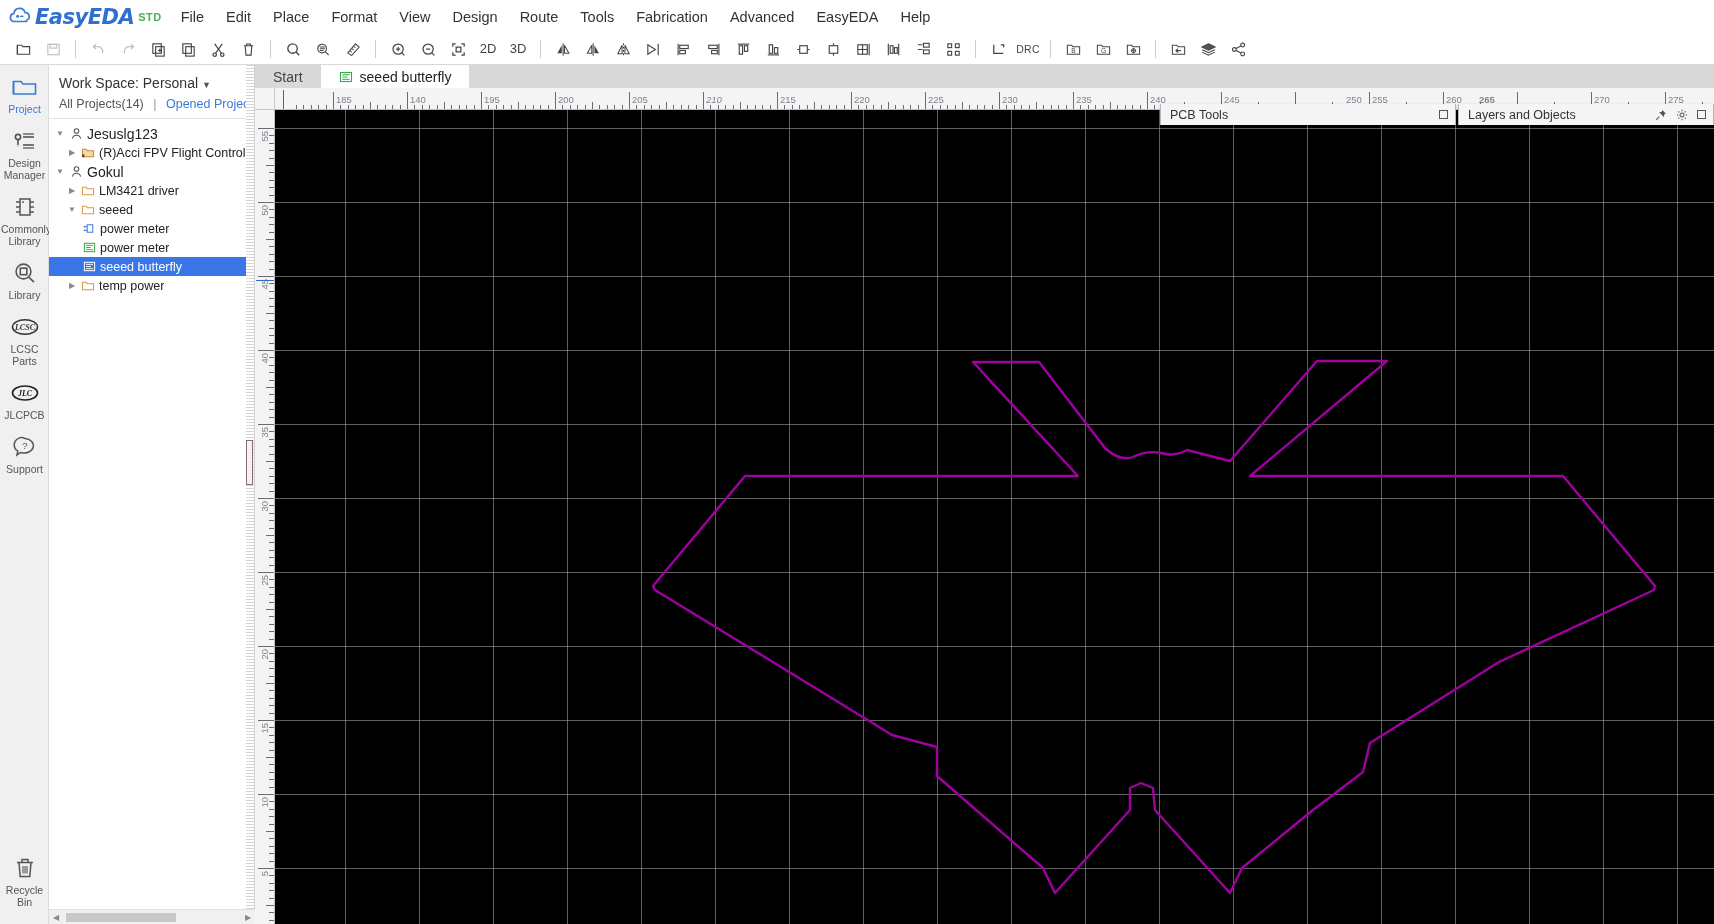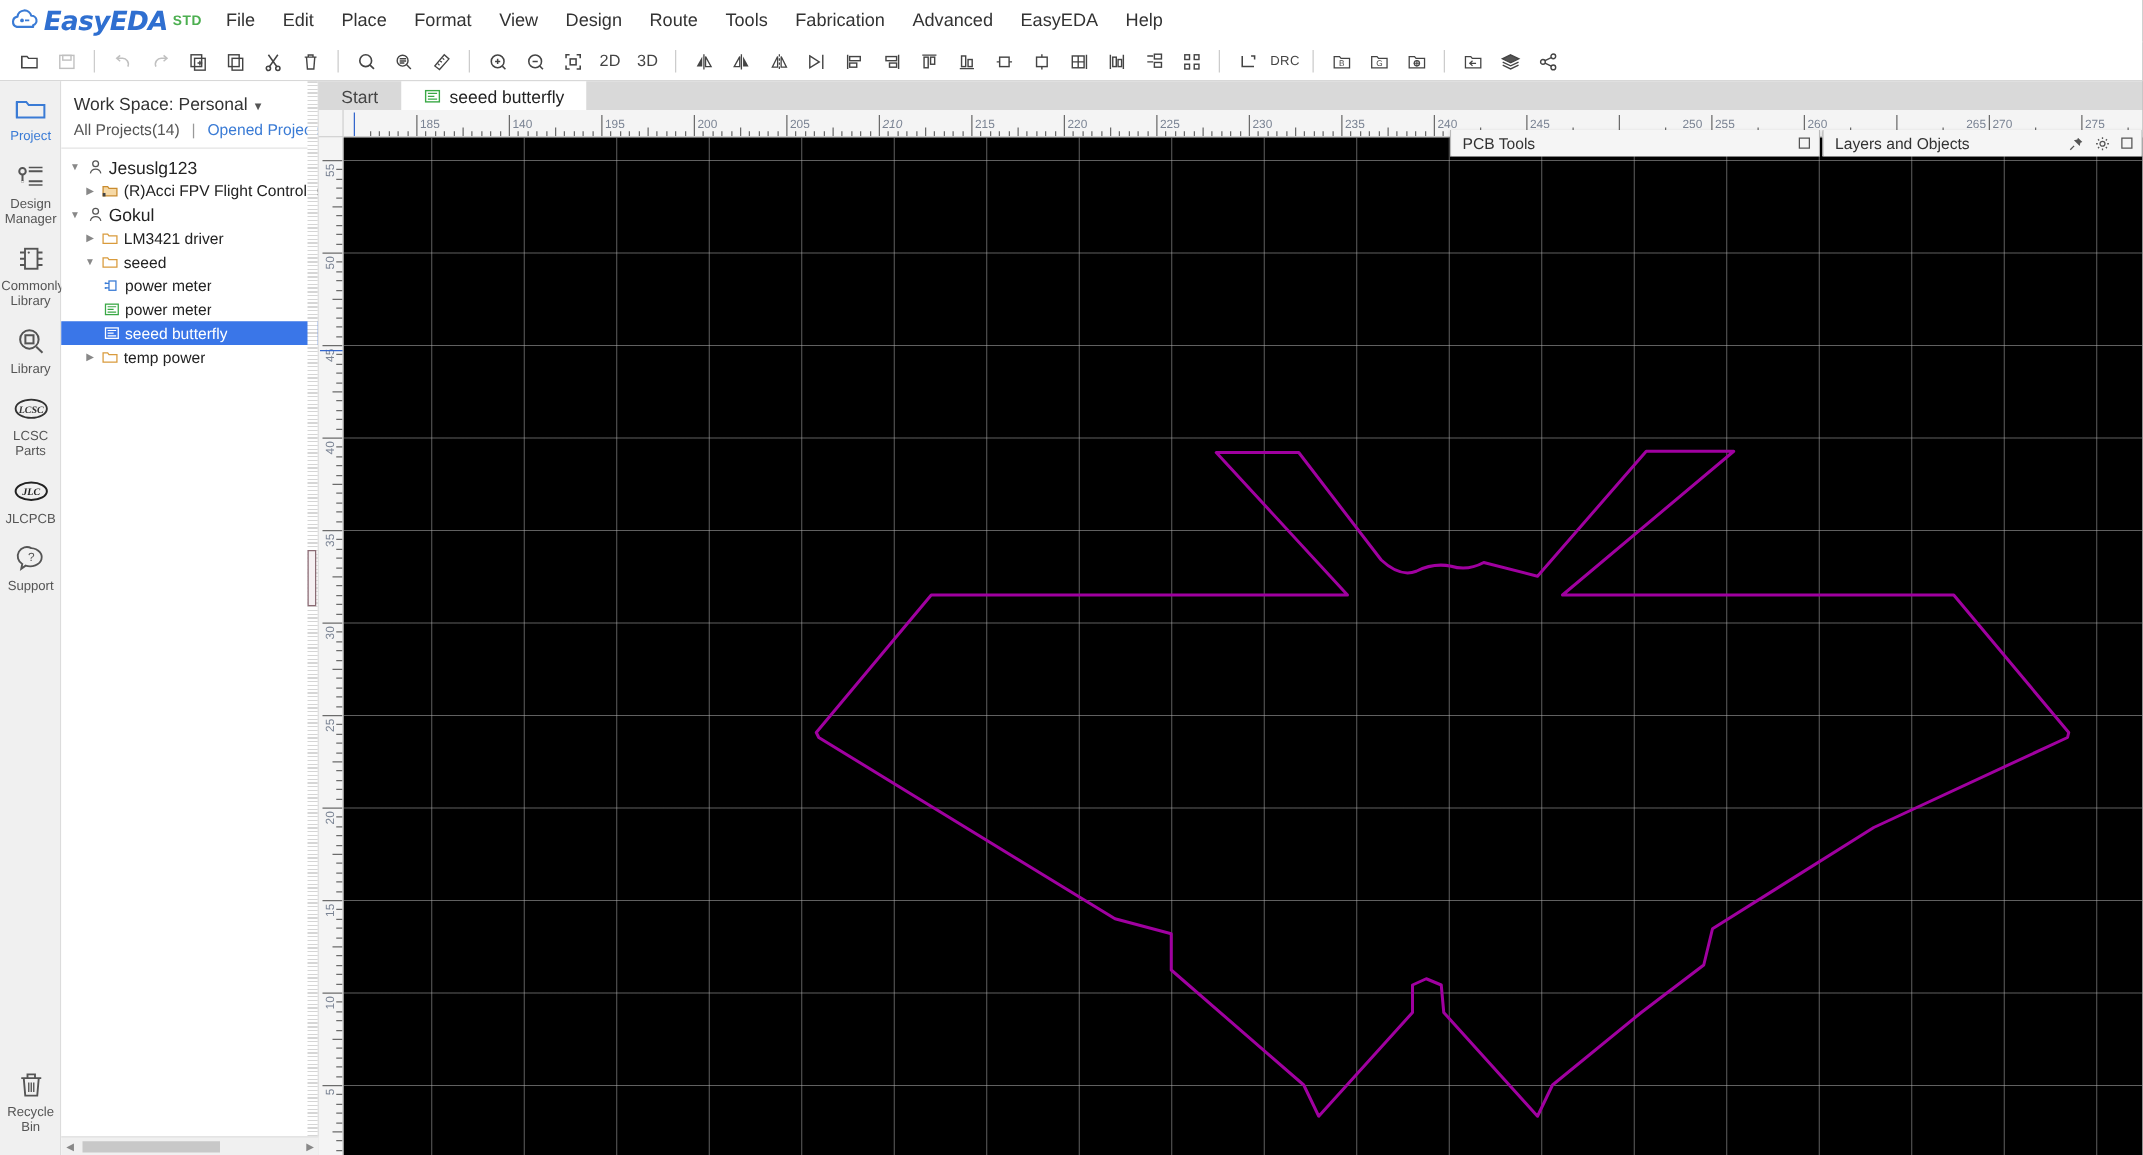--- a/index.html
+++ b/index.html
@@ -889,21 +889,21 @@
       <div class="rtick" style="left: 1175.4px; top: 17px; width: 1px; height: 4px;"></div>
       <div class="rtick" style="left: 1182.8px; top: 17px; width: 1px; height: 4px;"></div>
       <div class="rtick" style="left: 1190.2px; top: 17px; width: 1px; height: 4px;"></div>
       <div class="rtick" style="left: 1197.6px; top: 17px; width: 1px; height: 4px;"></div>
       <div class="rtick" style="left: 1205px; top: 14px; width: 1px; height: 7px;"></div>
       <div class="rtick" style="left: 1212.4px; top: 17px; width: 1px; height: 4px;"></div>
       <div class="rtick" style="left: 1219.8px; top: 17px; width: 1px; height: 4px;"></div>
       <div class="rtick" style="left: 1227.2px; top: 17px; width: 1px; height: 4px;"></div>
       <div class="rtick" style="left: 1234.6px; top: 17px; width: 1px; height: 4px;"></div>
       <div class="rtick" style="left: 1242px; top: 4px; width: 1px; height: 17px;"></div>
-      <div class="rlabel" style="left: 1298px; top: 6px;">265</div>
+      <div class="rlabel" style="left: 1204px; top: 6px; font-weight: bold;">265</div>
       <div class="rtick" style="left: 1249.4px; top: 17px; width: 1px; height: 4px;"></div>
       <div class="rtick" style="left: 1256.8px; top: 17px; width: 1px; height: 4px;"></div>
       <div class="rtick" style="left: 1264.2px; top: 17px; width: 1px; height: 4px;"></div>
       <div class="rtick" style="left: 1271.6px; top: 17px; width: 1px; height: 4px;"></div>
       <div class="rtick" style="left: 1279px; top: 14px; width: 1px; height: 7px;"></div>
       <div class="rtick" style="left: 1286.4px; top: 17px; width: 1px; height: 4px;"></div>
       <div class="rtick" style="left: 1293.8px; top: 17px; width: 1px; height: 4px;"></div>
       <div class="rtick" style="left: 1301.2px; top: 17px; width: 1px; height: 4px;"></div>
       <div class="rtick" style="left: 1308.6px; top: 17px; width: 1px; height: 4px;"></div>
       <div class="rtick" style="left: 1316px; top: 4px; width: 1px; height: 17px;"></div>

